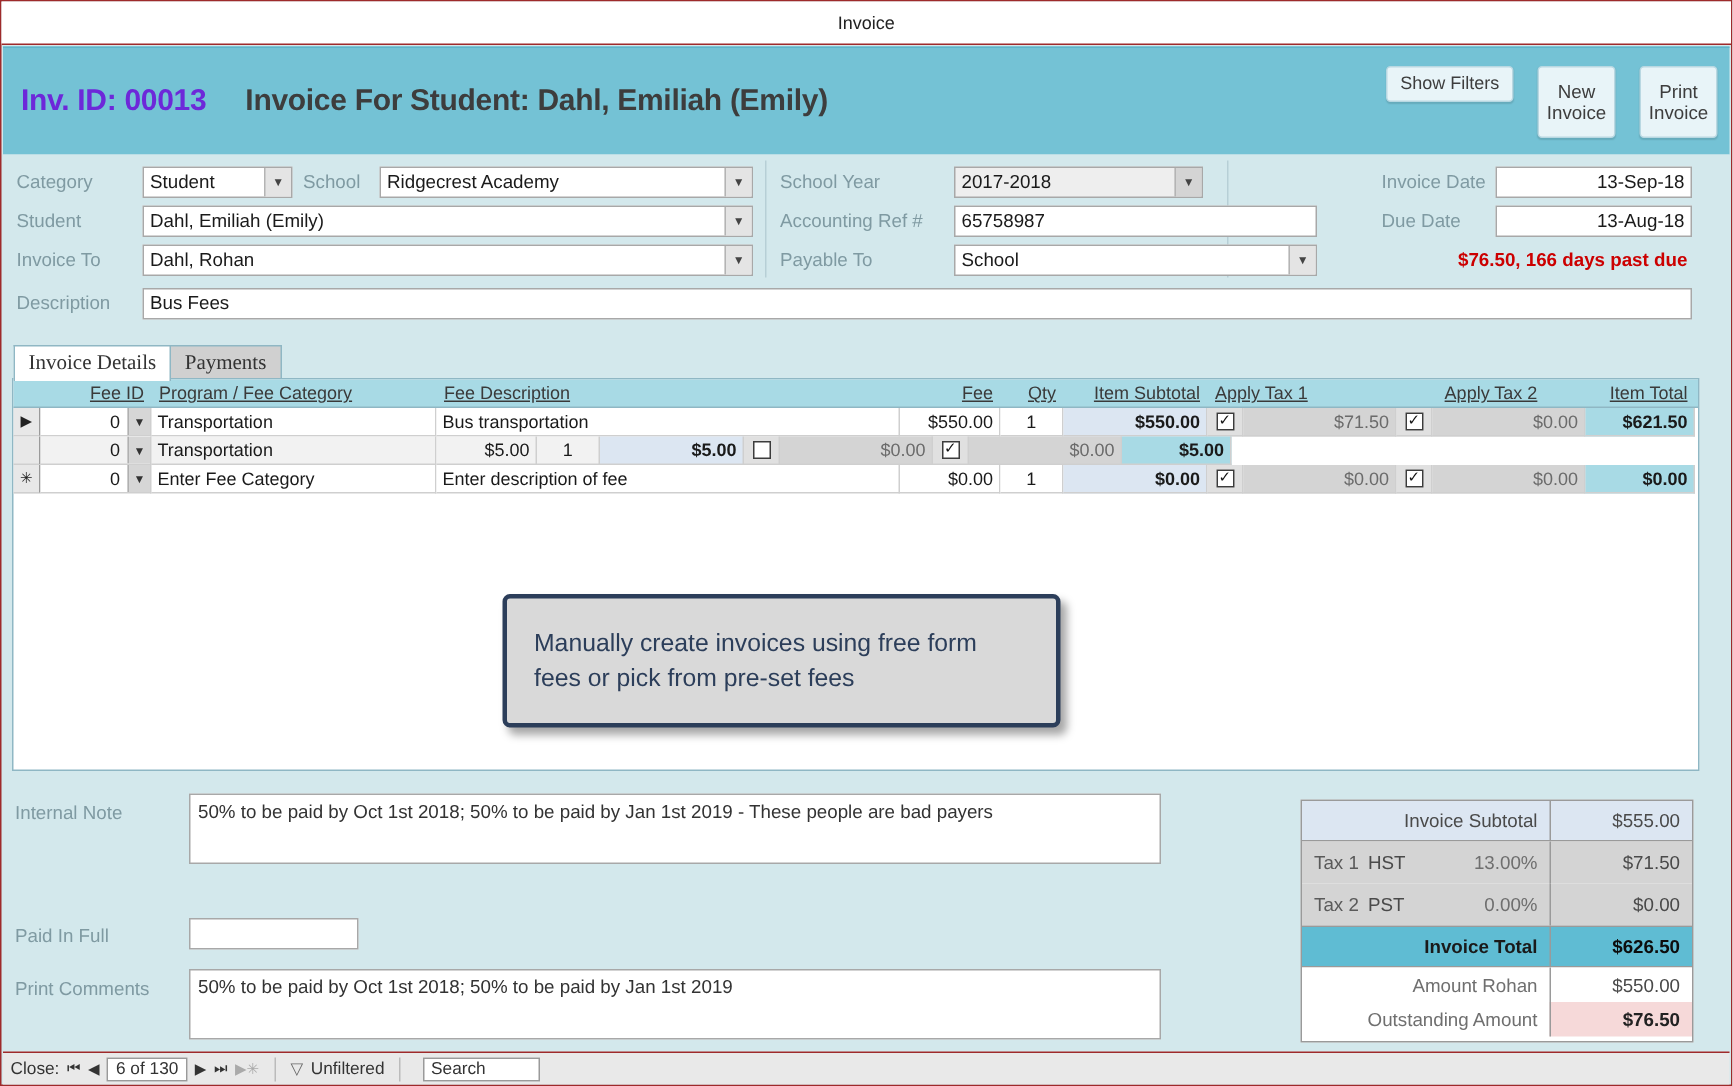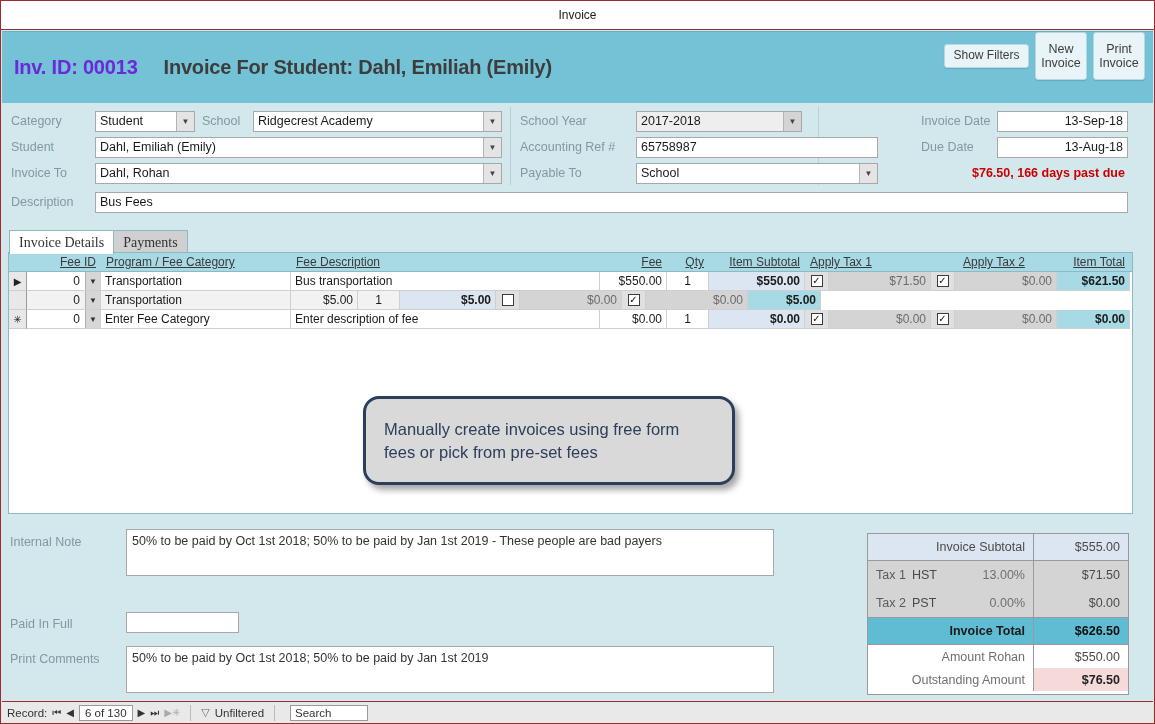--- a/index.html
+++ b/index.html
@@ -38,21 +38,21 @@
     font-size: 20px; font-weight: bold; color: #6d28d9;
     letter-spacing: -0.2px;
   }
   .header .htitle {
     margin-left: 26px;
     font-size: 20px; font-weight: bold; color: #3d3d3d;
     letter-spacing: -0.2px;
   }
   .hbtns {
     position: absolute; right: 8px; top: 0; height: 72px;
-    display: flex; align-items: flex-start; gap: 6px;
+    display: flex; align-items: center; gap: 16px;
   }
   .btn {
     background: #e8f4f8; border: 1px solid #b9d8e2;
     border-radius: 3px; color: #3d3d3d;
     font-size: 12.5px; text-align: center;
     display: flex; align-items: center; justify-content: center;
     line-height: 1.15; cursor: pointer;
     box-shadow: 0 1px 1px rgba(0,0,0,0.12);
   }
   .btn.showfilters { width: 85px; height: 24px; align-self: flex-start; margin-top: 12px; font-size: 12px; }
@@ -145,25 +145,24 @@
   .minicombo .ar {
     position: absolute; right: 0; top: 0; bottom: 0; width: 15px;
     background: #d6d6d6; border-left: 1px solid #b0b0b0;
     display: flex; align-items: center; justify-content: center;
     font-size: 8px; color: #333;
   }
 
   
   .callout {
     position: absolute; left: 334px; top: 395px; width: 372px; height: 89px;
-    background: #d9d9d9; border: 3px solid #2c3e5a; border-radius: 16px;
+    background: #d9d9d9; border: 3px solid #2c3e5a; border-radius: 5px;
     display: flex; align-items: center; justify-content: flex-start;
     box-shadow: 4px 5px 6px rgba(0,0,0,0.35);
     padding: 0 18px;
-    margin-left: 28px;
   }
   .callout span {
     font-size: 16.5px; color: #2c3e5a; line-height: 1.35; text-align: left;
   }
 
   
   .notes { position: absolute; left: 0; top: 520px; width: 860px; height: 180px; }
   .ta {
     position: absolute; background: #fff; border: 1px solid #a8a8a8;
     font-size: 12.5px; color: #333; padding: 3px 5px; line-height: 1.35;
@@ -438,21 +437,21 @@
       <div class="val">$550.00</div>
     </div>
     <div class="trow out">
       <div class="lab">Outstanding Amount</div>
       <div class="val">$76.50</div>
     </div>
   </div>
 
   <div class="statusbar">
     <div class="seg">
-      <span>Record:</span>
+      <span>Close:</span>
       <span class="navicon">⏮</span>
       <span class="navicon">◀</span>
       <span class="recbox">6 of 130</span>
       <span class="navicon">▶</span>
       <span class="navicon">⏭</span>
       <span class="navicon dim">▶✳</span>
     </div>
     <div class="vsep"></div>
     <div class="seg">
       <span class="funnel">▽</span>

